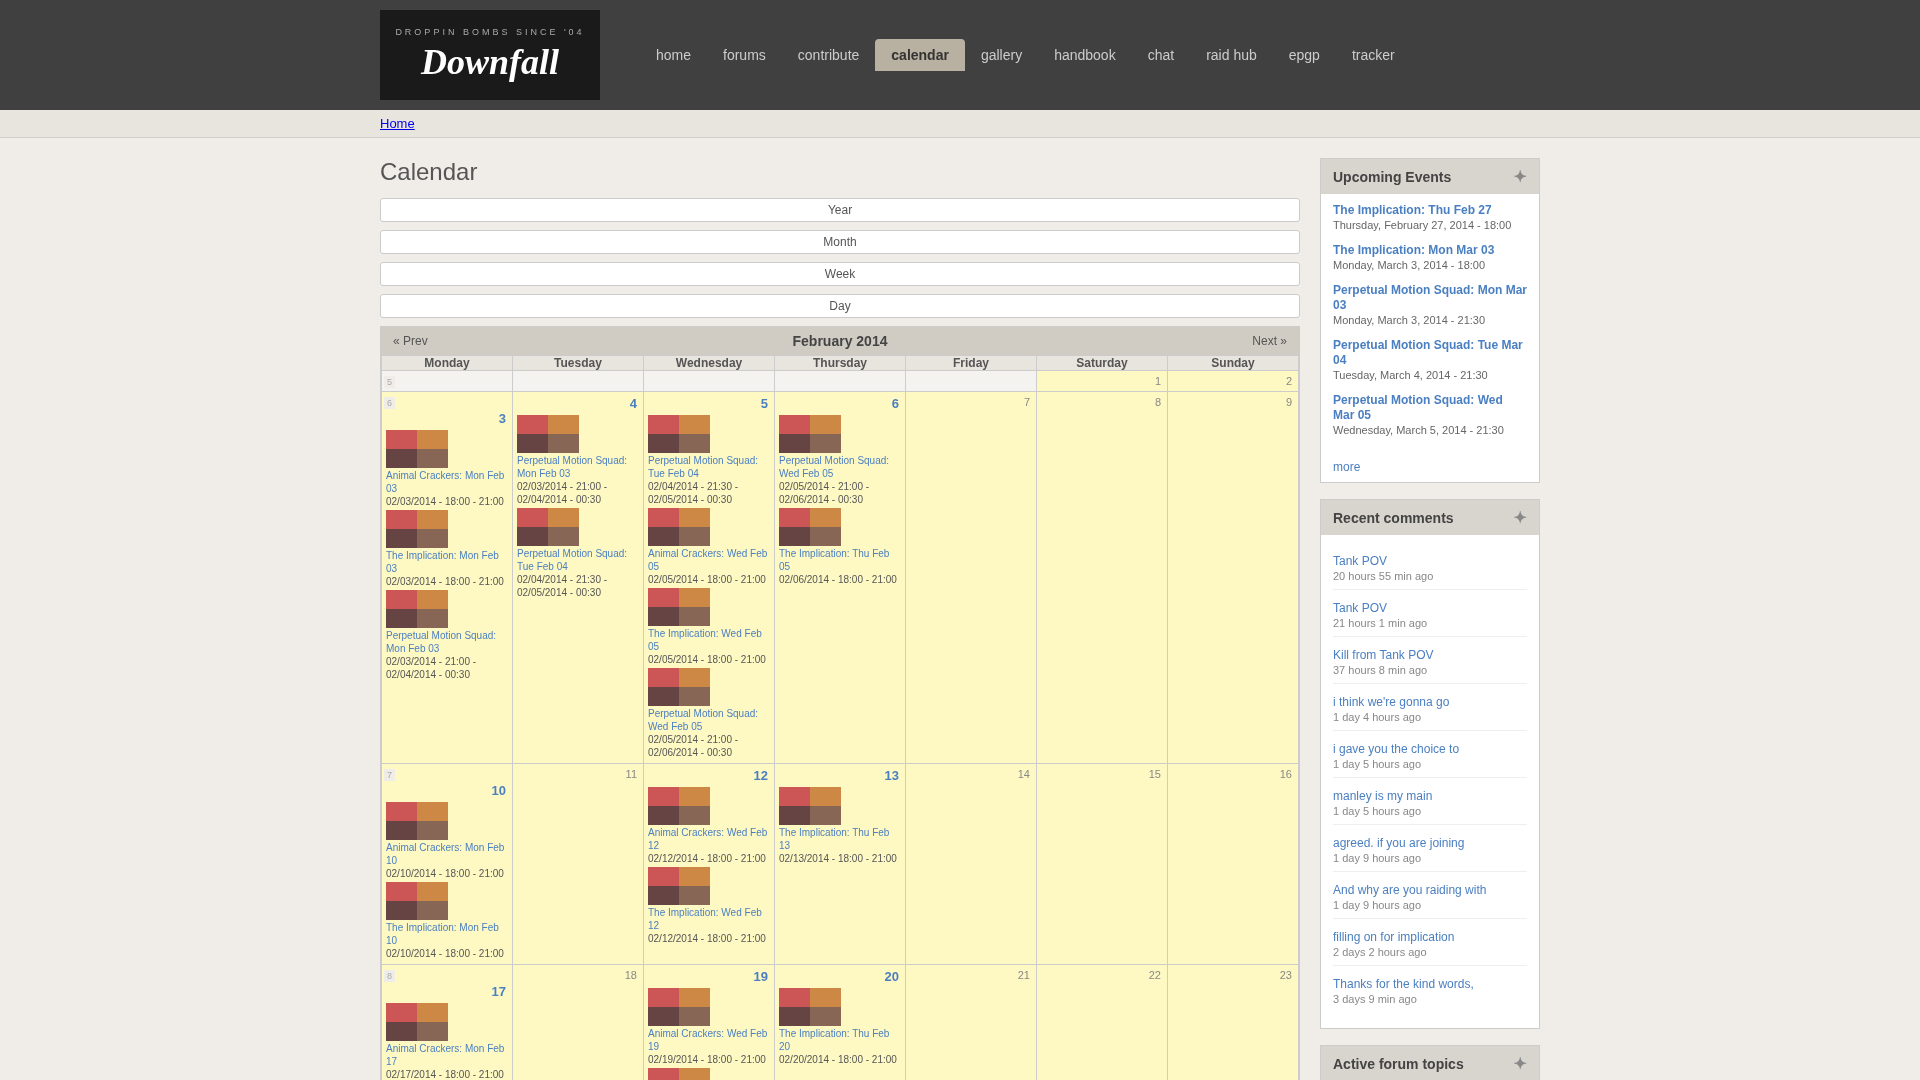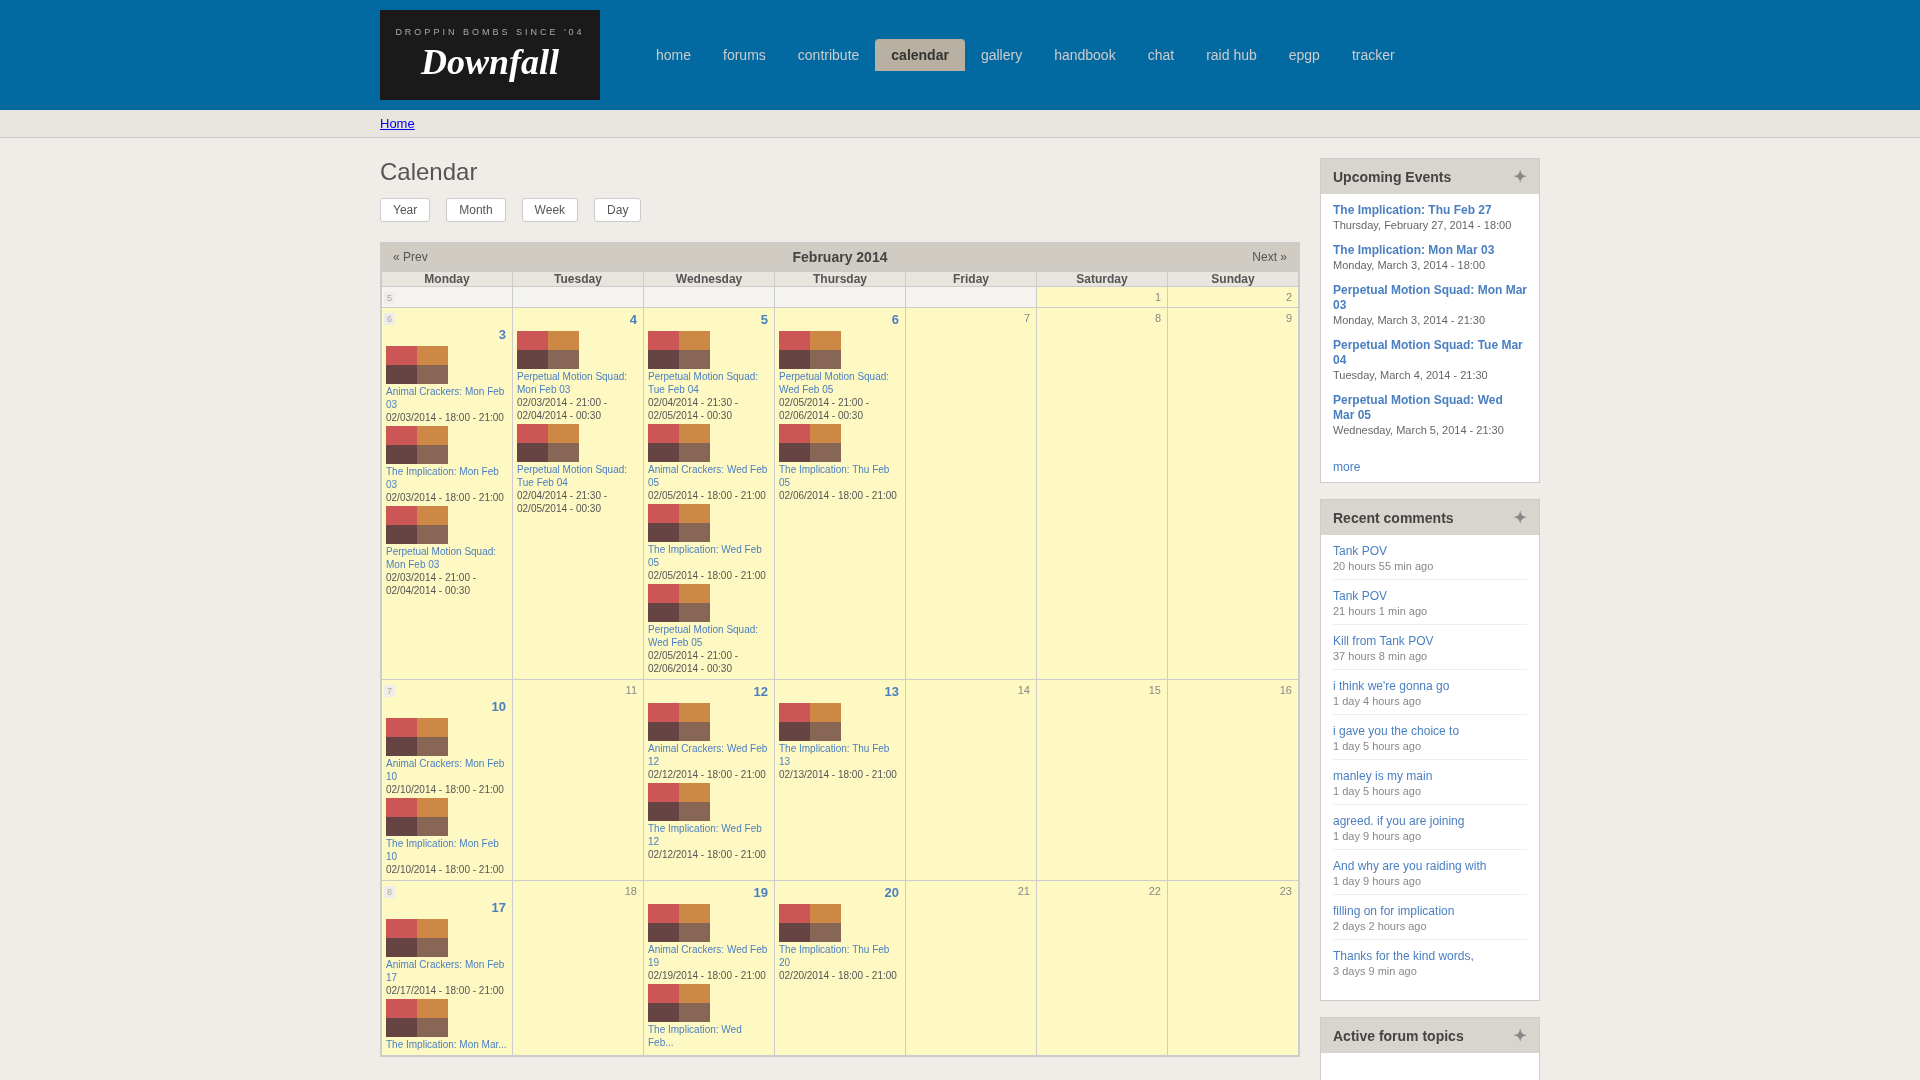--- a/index.html
+++ b/index.html
@@ -1,38 +1,38 @@
 <!DOCTYPE html>
 <html><head>
   <meta charset="utf-8">
   <style>
     * { margin: 0; padding: 0; box-sizing: border-box; }
     body { font-family: Arial, sans-serif; font-size: 13px; background: #f0ede8; color: #333; }
 
     
-    #header { background: #0369a1; width: 100%; }
+    #header { background: #404040; width: 100%; }
     #header-inner { max-width: 1200px; margin: 0 auto; display: flex; align-items: center; }
     #logo-area { padding: 10px 20px; }
     #logo-img { width: 220px; height: 90px; background: #1a1a1a; display: flex; flex-direction: column; align-items: center; justify-content: center; }
     #logo-tagline { color: #aaa; font-size: 9px; letter-spacing: 3px; text-transform: uppercase; margin-bottom: 4px; }
     #logo-title { color: #fff; font-size: 36px; font-style: italic; font-weight: bold; font-family: Liberation Serif, serif; }
     #nav { display: flex; align-items: center; margin-left: 20px; gap: 0; }
     .nav-item { color: #ccc; padding: 8px 16px; font-size: 14px; cursor: pointer; text-decoration: none; white-space: nowrap; }
     .nav-item.active { background: #b8b0a0; color: #333; border-radius: 4px 4px 0 0; font-weight: bold; }
 
     
     #main-container { max-width: 1200px; margin: 0 auto; display: flex; gap: 20px; padding: 20px; }
     #content { flex: 1; }
     #sidebar { width: 220px; flex-shrink: 0; }
 
     
     #page-title { font-size: 24px; color: #555; margin-bottom: 12px; font-weight: normal; }
 
     
-    #calendar-controls { display: flex; gap: 16px; margin-bottom: 20px; }
+    #calendar-controls { display: flex; gap: 8px; margin-bottom: 8px; flex-direction: column; }
     .cal-ctrl-btn { padding: 4px 12px; background: #fff; border: 1px solid #ccc; cursor: pointer; font-size: 12px; color: #555; border-radius: 3px; }
 
     
     #calendar-wrapper { background: #fef9c3; border: 1px solid #ccc; }
     #calendar-header { display: flex; align-items: center; justify-content: space-between; background: #d0ccc4; padding: 6px 12px; }
     #calendar-header .prev-next { color: #555; cursor: pointer; font-size: 12px; }
     #calendar-header .month-title { font-size: 14px; color: #444; font-weight: bold; }
 
     .cal-table { width: 100%; border-collapse: collapse; }
     .cal-table th { background: #e8e4de; text-align: center; font-size: 12px; color: #555; border: 1px solid #ccc; }
@@ -55,21 +55,21 @@
     
     .sidebar-section { background: #fff; border: 1px solid #ccc; margin-bottom: 16px; }
     .sidebar-section-header { background: #d8d4ce; padding: 8px 12px; font-size: 14px; color: #444; font-weight: bold; display: flex; align-items: center; justify-content: space-between; gap: 24px; }
     .sidebar-section-header .section-icon { color: #888; font-size: 16px; }
     .sidebar-section-body { padding: 8px 12px; }
     .sidebar-event { margin-bottom: 10px; }
     .sidebar-event a { color: #4a7fc1; text-decoration: none; font-size: 12px; font-weight: bold; }
     .sidebar-event .event-date { color: #666; font-size: 11px; }
     .sidebar-more { text-align: left; padding: 4px 12px 8px; }
     .sidebar-more a { color: #4a7fc1; text-decoration: none; font-size: 12px; }
-    .comment-item { margin-bottom: 8px; border-bottom: 1px solid #eee; padding-bottom: 6px; }
+    .comment-item { margin-bottom: 8px; border-bottom: 1px solid #eee; padding-bottom: 6px; margin-top: 10px; }
     .comment-item:last-child { border-bottom: none; }
     .comment-item a { color: #4a7fc1; text-decoration: none; font-size: 12px; }
     .comment-item .comment-time { color: #888; font-size: 11px; }
     .week-num { font-size: 9px; color: #aaa; background: #f0ede8; padding: 1px 3px; }
   </style>
 </head>
 <body>
 
 <div id="header">
   <div id="header-inner">

